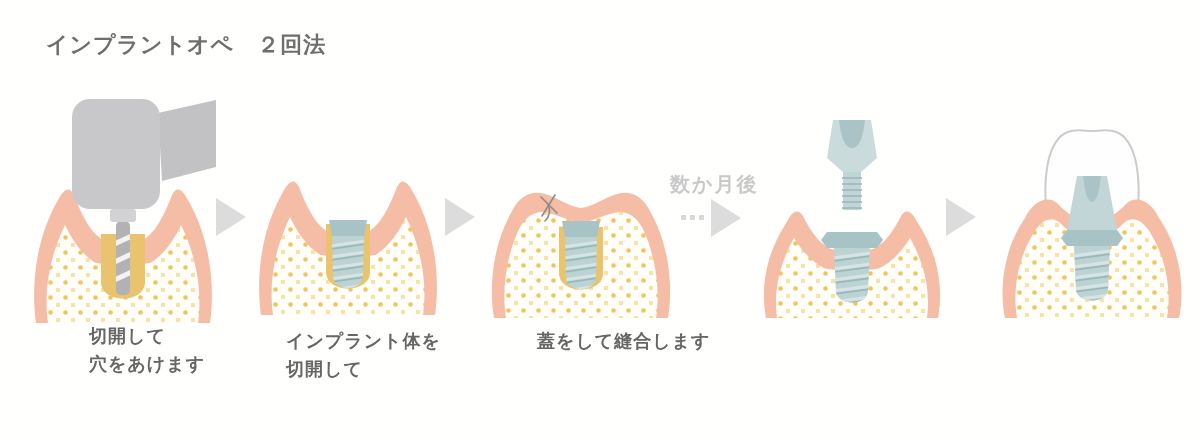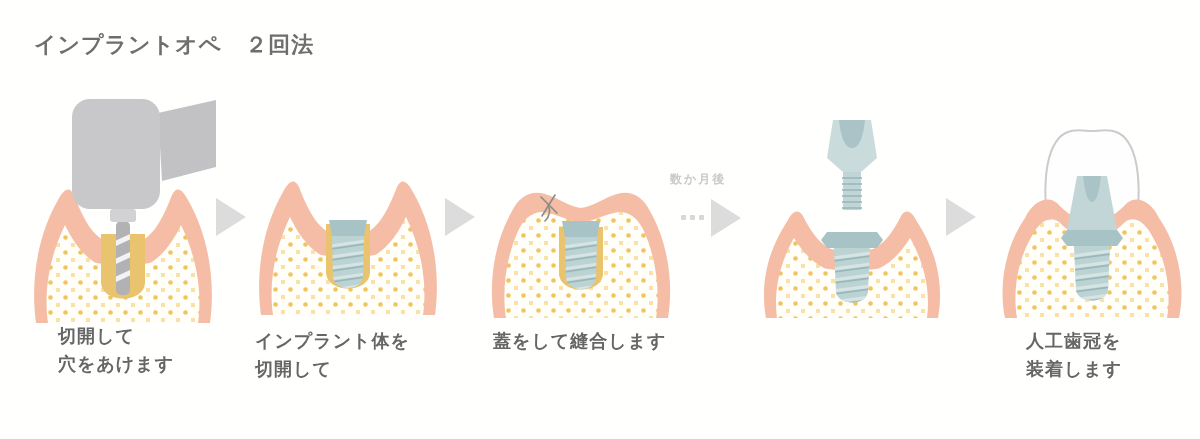--- a/index.html
+++ b/index.html
@@ -1,37 +1,37 @@
 <!DOCTYPE html>
 <html style="--color-gum: #f5bda5; --color-bone_dot: #f0c55e; --color-socket: #e9c36d; --color-implant: #bcd3d4; --color-implant_dark: #a8c3c6; --color-drill: #c8c8ca; --color-arrow: #dcdcdc; --color-caption_text: #666666; --color-title_text: #6e6e6e; --color-months_text: #c9c9c9;"><head>
 <meta charset="utf-8">
 <style>
   html,body{margin:0;padding:0;background:#ffffff;}
   .canvas{
     position:relative;width:1200px;height:439px;background:#fffffe;
     font-family:"Liberation Sans","DejaVu Sans",sans-serif;overflow:hidden;
   }
   .title{
-    position:absolute;left:34px;top:30px;
+    position:absolute;left:46px;top:30px;
     font-size:22px;font-weight:bold;color:var(--color-title_text,#6e6e6e);
     letter-spacing:1px;
   }
   .illus{position:absolute;}
   .caption{
     position:absolute;font-size:18px;font-weight:bold;
-    color:var(--color-caption_text,#666666);line-height:28px;letter-spacing:1px;
+    color:var(--color-caption_text,#666666);line-height:28px;letter-spacing:1px;margin-left:31px;
   }
   .arrow{
     position:absolute;width:0;height:0;
     border-top:19px solid transparent;border-bottom:19px solid transparent;
     border-left:30px solid var(--color-arrow,#dcdcdc);
   }
   .months-label{
     position:absolute;left:670px;top:171px;
-    font-size:12px;font-weight:bold;color:var(--color-months_text,#c9c9c9);
+    font-size:20px;font-weight:bold;color:var(--color-months_text,#c9c9c9);
     letter-spacing:2px;
     text-align:center;
   }
   .months-dots{position:absolute;left:681px;top:215px;display:flex;gap:4px;}
   .months-dots i{display:block;width:5px;height:5px;background:#d8d8d8;border-radius:1px;}
 </style>
 </head>
 <body>
 
 <div class="canvas">
@@ -207,21 +207,17 @@
   <div class="arrow" style="left:946px;top:198px"></div>
 
   <div class="caption" style="left:58px;top:322px">
     <div>切開して</div>
     <div>穴をあけます</div>
   </div>
   <div class="caption" style="left:255px;top:327px">
     <div>インプラント体を</div>
     <div>切開して</div>
   </div>
-  <div class="caption" style="left:493px;top:327px">
+  <div class="caption" style="left:506px;top:327px">
     <div>蓋をして縫合します</div>
   </div>
-  <div class="caption" style="left:1026px;top:327px">
-    <div>人工歯冠を</div>
-    <div>装着します</div>
-  </div>
 
 </div>
 
 </body></html>

